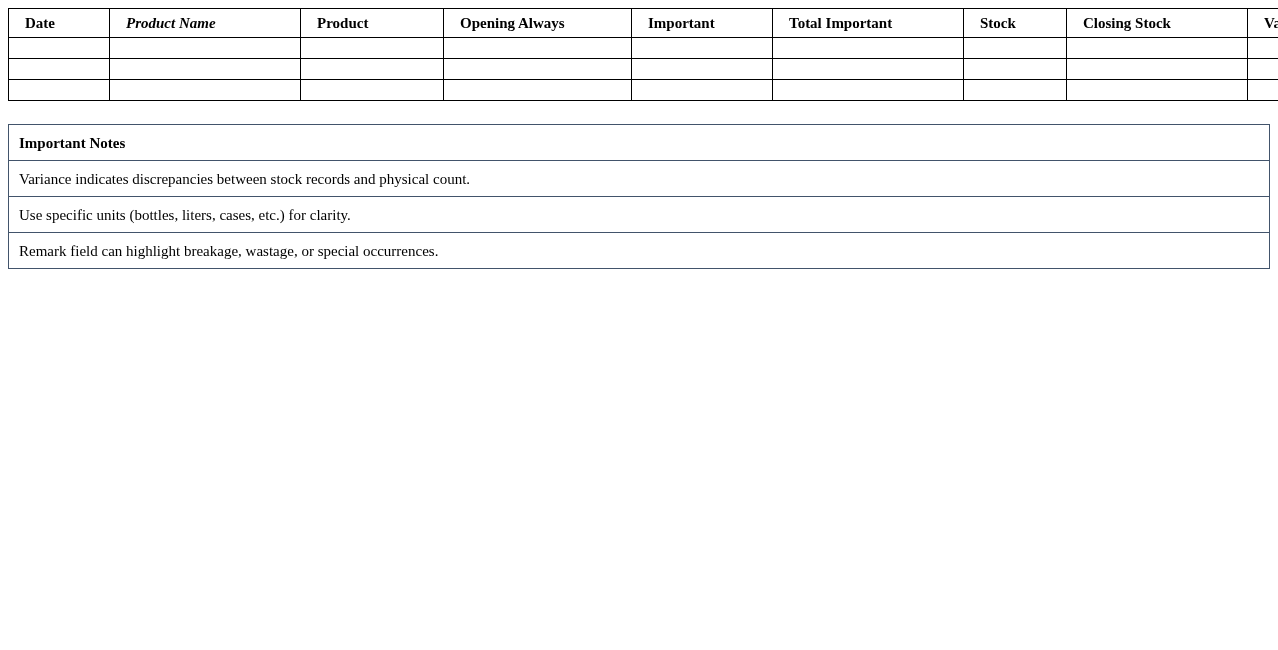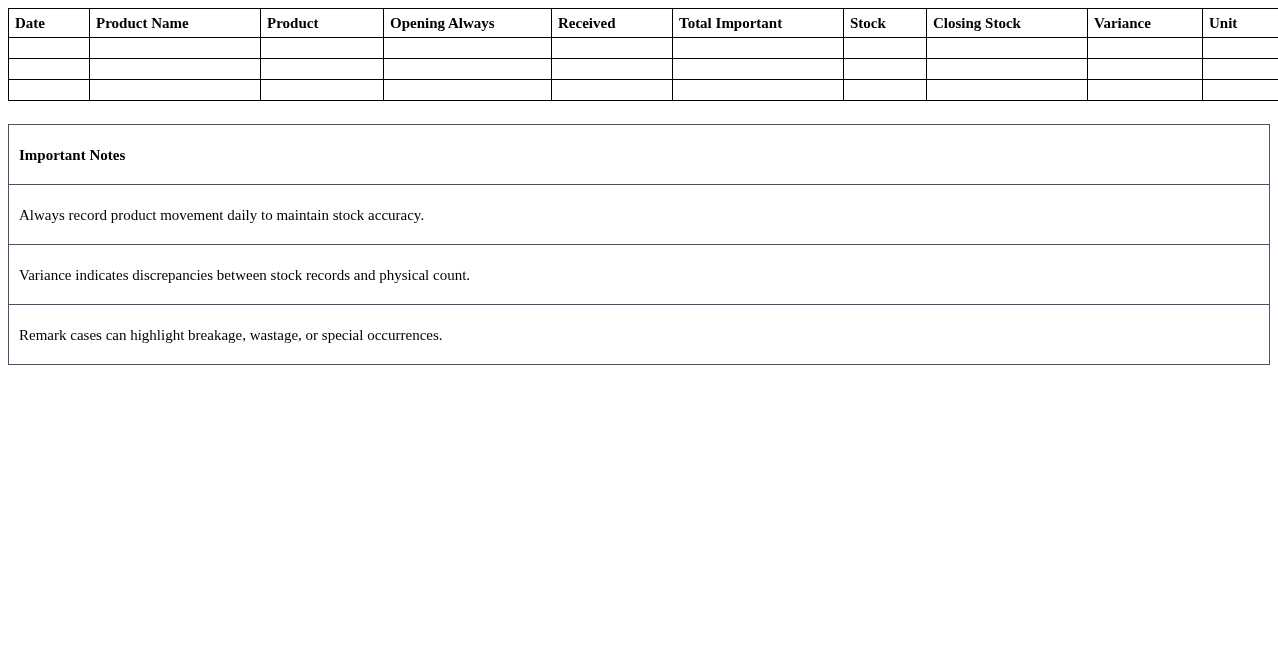--- a/index.html
+++ b/index.html
@@ -24,59 +24,59 @@
   
   table.stock-table {
     border-collapse: collapse;
     table-layout: fixed;
     width: 1262px;
     margin: 0;
   }
   table.stock-table th,
   table.stock-table td {
     border: 1px solid #000000;
-    padding: 3px 6px;
+    padding: 3px 16px;
     font-size: 15px;
     line-height: 18px;
     text-align: left;
     vertical-align: middle;
     font-family: "Liberation Serif", serif;
   }
   table.stock-table th {
     font-weight: bold;
     height: 22px;
   }
   table.stock-table td.blank-cell {
     height: 14px;
   }
 
   
   .col-date          { width: 68px; }
-  .col-product       { width: 158px; }
+  .col-product       { width: 158px; font-style: italic; }
   .col-category      { width: 110px; }
   .col-opening       { width: 155px; }
   .col-received      { width: 108px; }
   .col-total         { width: 158px; }
   .col-sold          { width: 70px; }
   .col-closing       { width: 148px; }
   .col-variance      { width: 102px; }
   .col-unit          { width: 78px; }
 
   
   .notes-wrap {
     margin-top: 23px;
   }
   table.notes-table {
     border-collapse: collapse;
     table-layout: fixed;
     width: 1262px;
   }
   table.notes-table td {
     border: 1px solid #42546b;
-    padding: 18px 10px;
+    padding: 6px 10px;
     font-size: 15px;
     line-height: 20px;
     text-align: left;
     vertical-align: middle;
     font-family: "Liberation Serif", serif;
     height: 23px;
   }
   table.notes-table td.notes-heading {
     font-weight: bold;
   }
@@ -86,21 +86,21 @@
 
 <div class="page">
 
   <table class="stock-table">
     <thead>
       <tr>
         <th class="col-date">Date</th>
         <th class="col-product">Product Name</th>
         <th class="col-category">Product</th>
         <th class="col-opening">Opening Always</th>
-        <th class="col-received">Received</th>
+        <th class="col-received">Important</th>
         <th class="col-total">Total Important</th>
         <th class="col-sold">Stock</th>
         <th class="col-closing">Closing Stock</th>
         <th class="col-variance">Variance</th>
         <th class="col-unit">Unit</th>
 
       </tr>
     </thead>
     <tbody>
       <tr>
@@ -145,25 +145,25 @@
     </tbody>
   </table>
 
   <div class="notes-wrap">
     <table class="notes-table">
       <tbody>
         <tr>
           <td class="notes-heading">Important Notes</td>
         </tr>
         <tr>
-          <td>Always record product movement daily to maintain stock accuracy.</td>
-        </tr>
-        <tr>
           <td>Variance indicates discrepancies between stock records and physical count.</td>
         </tr>
         <tr>
-          <td>Remark cases can highlight breakage, wastage, or special occurrences.</td>
+          <td>Use specific units (bottles, liters, cases, etc.) for clarity.</td>
+        </tr>
+        <tr>
+          <td>Remark field can highlight breakage, wastage, or special occurrences.</td>
         </tr>
       </tbody>
     </table>
   </div>
 
 </div>
 
 </body></html>

